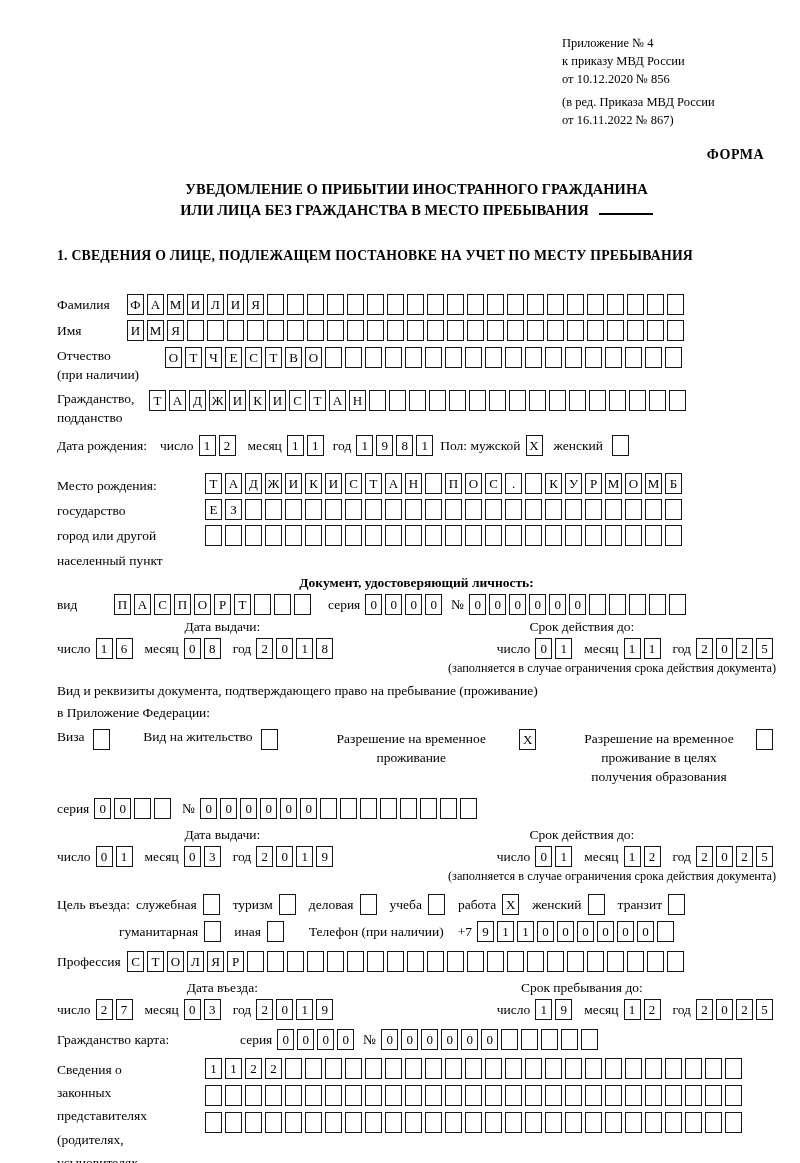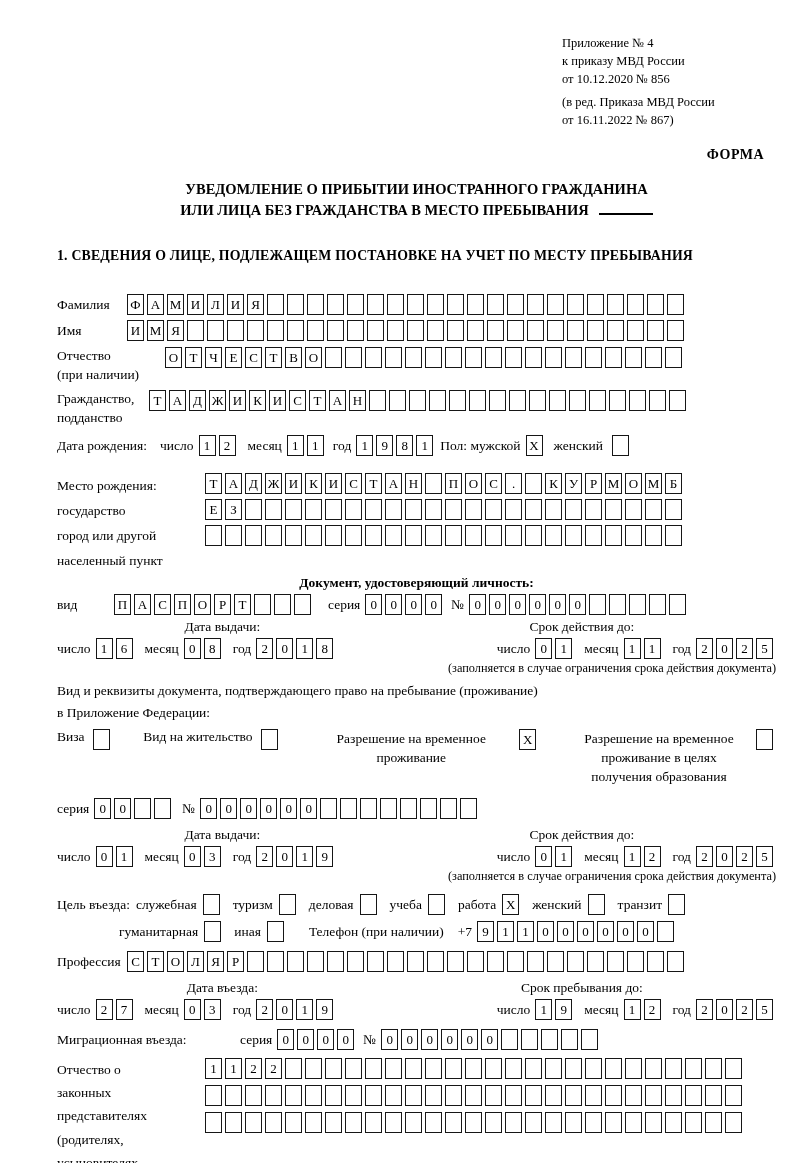--- a/index.html
+++ b/index.html
@@ -637,21 +637,21 @@
           <span class="cell">2</span>
           <span class="cell">0</span>
           <span class="cell">2</span>
           <span class="cell">5</span>
         </span>
     </div>
   </div>
 </div>
 
 <div class="row" style="margin-top:9px">
-  <span class="inl" style="width:178px">Миграционная въезда:</span>
+  <span class="inl" style="width:178px">Гражданство карта:</span>
   <span class="inl">серия</span>
   <span class="boxes">
       <span class="cell">0</span>
       <span class="cell">0</span>
       <span class="cell">0</span>
       <span class="cell">0</span>
     </span>
   <span class="inl" style="margin-left:6px">№</span>
   <span class="boxes">
       <span class="cell">0</span>
@@ -663,21 +663,21 @@
       <span class="cell"></span>
       <span class="cell"></span>
       <span class="cell"></span>
       <span class="cell"></span>
       <span class="cell"></span>
     </span>
 </div>
 
 <div class="rep">
   <span class="lbls w148">
-    <div>Отчество о</div>
+    <div>Сведения о</div>
     <div>законных</div>
     <div>представителях</div>
     <div>(родителях,</div>
     <div>усыновителях,</div>
 
   </span>
   <span class="rows">
     <div class="boxes">
         <span class="cell">1</span>
         <span class="cell">1</span>

